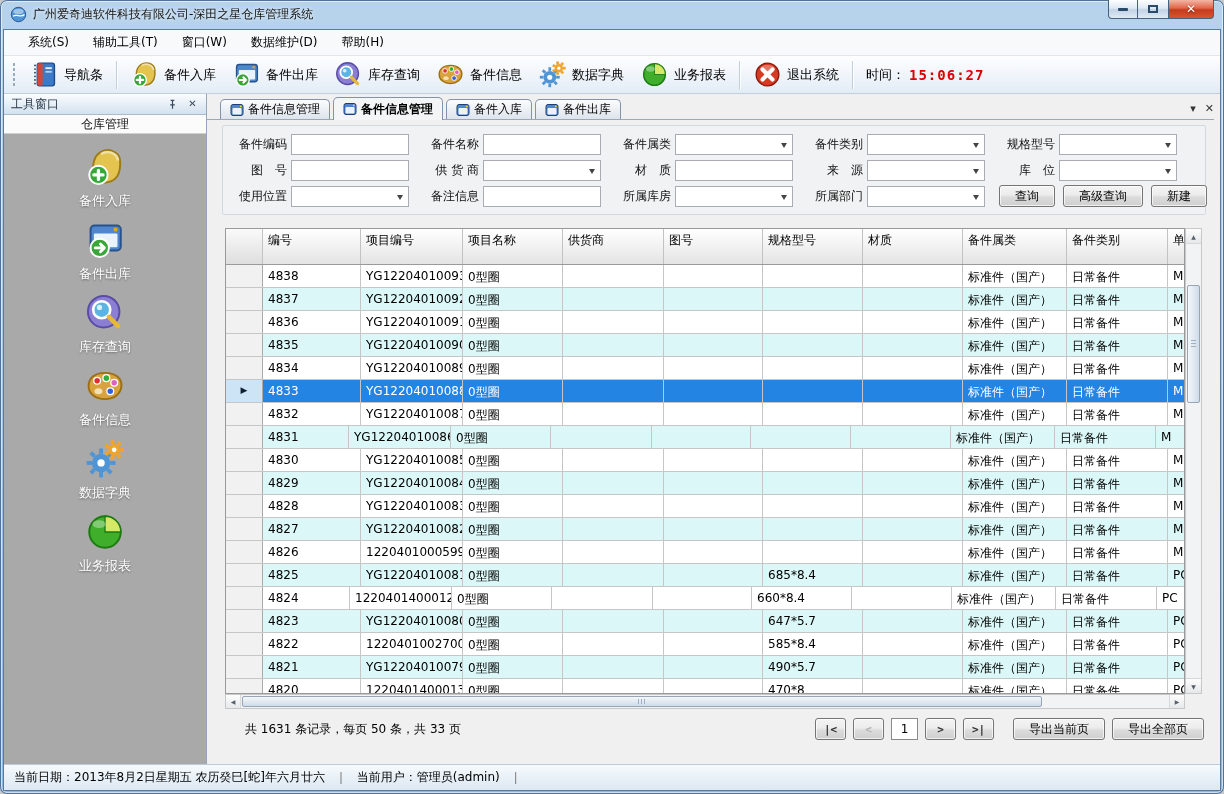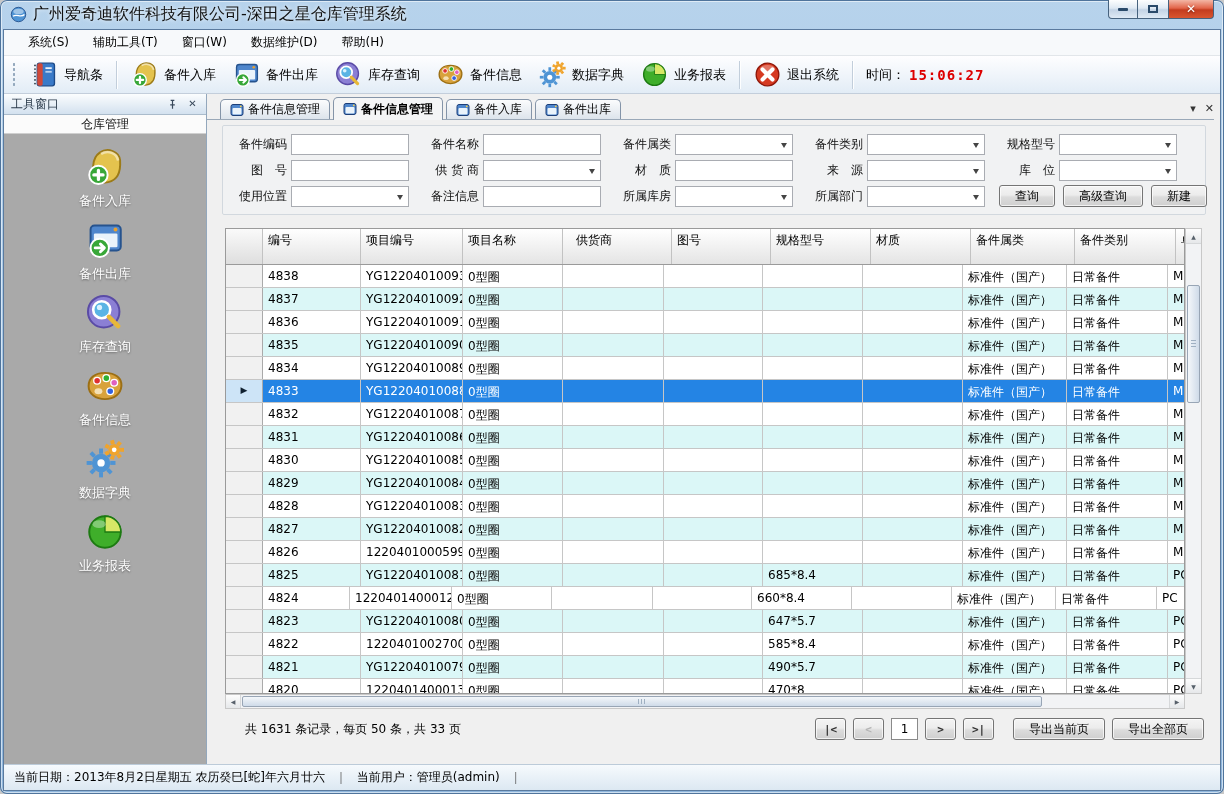--- a/index.html
+++ b/index.html
@@ -4,21 +4,21 @@
 <style>
   html,body{margin:0;padding:0;background:#c8c8c8;}
   *{box-sizing:border-box;}
   .window{position:relative;width:1224px;height:794px;border-radius:7px;overflow:hidden;
     background:linear-gradient(#b7d3ec,#8fb6dc);
     box-shadow:inset 0 0 0 1px #4f749c, inset 0 0 0 2px rgba(255,255,255,.55);
     font-family:"DejaVu Sans","Liberation Sans",sans-serif;font-size:12px;color:#000;}
   
   .titlebar{height:29px;display:flex;align-items:center;padding:0 10px;gap:6px;}
   .app-icon svg{width:17px;height:17px;display:block;}
-  .title{font-size:16px;color:#111;text-shadow:0 0 4px #fff;}
+  .title{font-size:12px;color:#111;text-shadow:0 0 4px #fff;}
   .winbtns{position:absolute;top:0;right:10px;display:flex;z-index:5;}
   .wb{width:30px;height:19px;border:1px solid #46627e;border-top:none;display:flex;align-items:center;justify-content:center;
     background:linear-gradient(#fdfefe,#dfe9f3 45%,#c3d3e5 55%,#dfeaf5);cursor:pointer;}
   .wb.min{border-radius:0 0 0 4px;}
   .wb.max{border-left:none;border-right:none;}
   .wb.close{width:46px;border-radius:0 0 4px 0;
     background:linear-gradient(#f3b6a5,#e2654a 45%,#c33c1f 55%,#d9552f);}
   .glyph-min{width:10px;height:3px;background:#2a4a6a;border-radius:1px;}
   .glyph-max{width:10px;height:8px;border:2px solid #2a4a6a;background:transparent;}
   .glyph-close{color:#fff;font-weight:bold;font-size:12px;text-shadow:0 1px 2px #7c1d08;line-height:1;}
@@ -474,21 +474,21 @@
             </div>
           </div>
 
         <div class="table-wrap">
           <div class="grid">
             <div class="thead" id="thead">
                 <div class="th mk-h" style="width: 37px;"></div>
                 <div class="th" style="width: 98px;">编号</div>
                 <div class="th" style="width: 102px;">项目编号</div>
                 <div class="th" style="width: 100px;">项目名称</div>
-                <div class="th" style="width: 101px; margin-left: 8px;">供货商</div>
+                <div class="th" style="width: 101px;">供货商</div>
                 <div class="th" style="width: 99px;">图号</div>
                 <div class="th" style="width: 100px;">规格型号</div>
                 <div class="th" style="width: 100px;">材质</div>
                 <div class="th" style="width: 104px;">备件属类</div>
                 <div class="th" style="width: 101px;">备件类别</div>
                 <div class="th" style="width: 60px;">单位</div>
               </div>
             <div id="tbody">
                 <div class="trow">
                   <div class="td mk" style="width: 37px;"></div>
@@ -576,21 +576,21 @@
                   <div class="td" style="width: 101px;"></div>
                   <div class="td" style="width: 99px;"></div>
                   <div class="td" style="width: 100px;"></div>
                   <div class="td" style="width: 100px;"></div>
                   <div class="td" style="width: 104px;">标准件（国产）</div>
                   <div class="td" style="width: 101px;">日常备件</div>
                   <div class="td" style="width: 60px;">M</div>
                 </div>
                 <div class="trow" style="background: rgb(219, 247, 247);">
                   <div class="td mk" style="width: 37px;"></div>
-                  <div class="td" style="width: 98px;">4831</div>
+                  <div class="td" style="width: 86px;">4831</div>
                   <div class="td" style="width: 102px;">YG12204010086</div>
                   <div class="td" style="width: 100px;">0型圈</div>
                   <div class="td" style="width: 101px;"></div>
                   <div class="td" style="width: 99px;"></div>
                   <div class="td" style="width: 100px;"></div>
                   <div class="td" style="width: 100px;"></div>
                   <div class="td" style="width: 104px;">标准件（国产）</div>
                   <div class="td" style="width: 101px;">日常备件</div>
                   <div class="td" style="width: 60px;">M</div>
                 </div>

